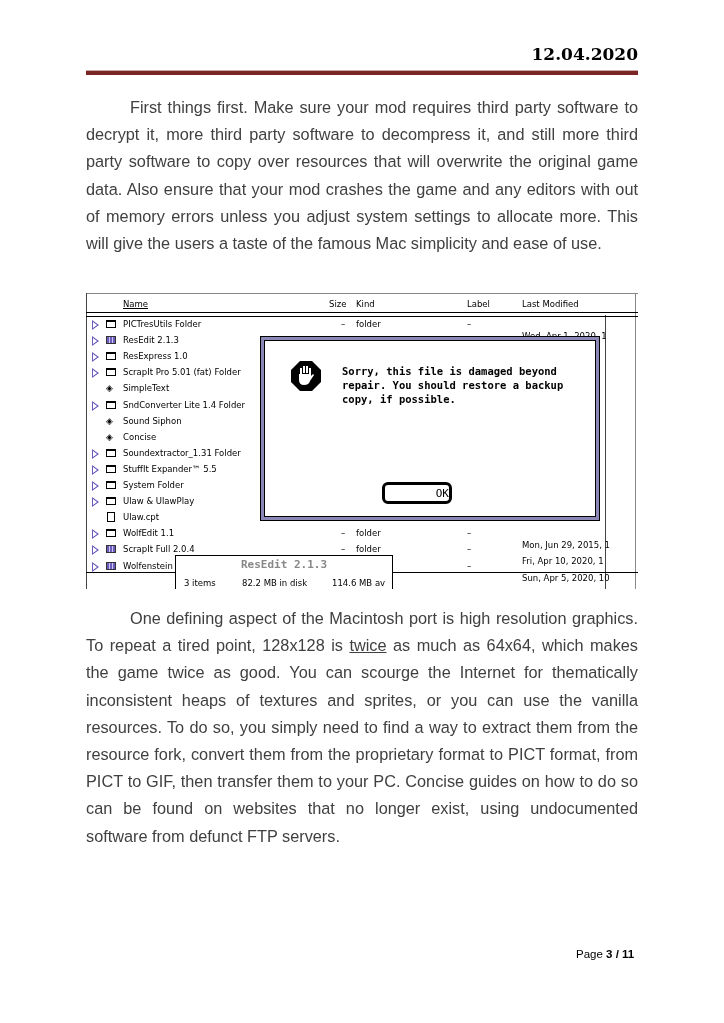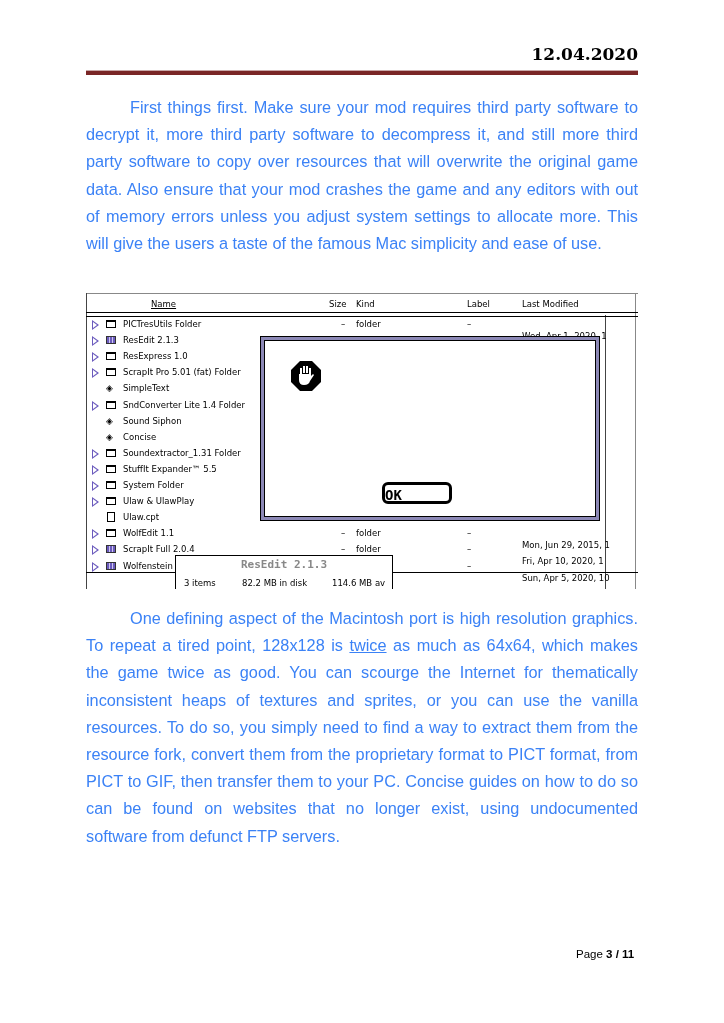--- a/index.html
+++ b/index.html
@@ -5,35 +5,35 @@
   html, body { margin: 0; padding: 0; background: #fff; }
   body { width: 724px; height: 1023px; position: relative; overflow: hidden;
          font-family: "Liberation Sans", sans-serif; color: #000; }
   .header { position: absolute; left: 86px; top: 42px; width: 552px; height: 26px; }
   .header-title { position: absolute; left: 0; top: 2px; font-family: "DejaVu Serif", serif;
                   font-weight: bold; font-style: italic; font-size: 17px; letter-spacing: 0.3px; }
   .header-date { position: absolute; right: 0; top: 2px; font-family: "DejaVu Serif", serif; font-size: 17px; font-weight: bold; }
   .header-rule { position: absolute; left: 86px; top: 70px; width: 552px; height: 4px;
                  background: #7a2626; border-top: 1px solid #c9a8a8; }
   .para { position: absolute; left: 86px; width: 552px; font-family: "Liberation Sans", sans-serif;
-          font-size: 16.3px; line-height: 27.2px; text-align: justify; color: #3b82f6; }
+          font-size: 16.3px; line-height: 27.2px; text-align: justify; color: #404040; }
   .para .indent { display: inline-block; width: 44px; }
   .para u { text-decoration: underline; margin-top: 28px; }
   #p1 { top: 94px; }
   #p2 { top: 605px; }
 
   
   .finder { position: absolute; left: 86px; top: 293px; width: 552px; height: 296px;
             background: #fff; font-family: "DejaVu Sans", sans-serif; font-size: 8.5px; overflow: hidden; }
   .finder .topline { position: absolute; left: 0; top: 0; width: 552px; height: 1px; background: #888; }
   .finder .leftline { position: absolute; left: 0; top: 0; width: 1px; height: 296px; background: #444; }
   .finder .rightline { position: absolute; left: 549px; top: 0; width: 1px; height: 296px; background: #888; }
   .finder .scrollline { position: absolute; left: 519px; top: 22px; width: 1px; height: 274px; background: #444; }
   .colhdr { position: absolute; top: 6px; font-size: 8.5px; }
-  .colhdr.name { left: 37px; text-decoration: underline; margin-left: 28px; }
+  .colhdr.name { left: 37px; text-decoration: underline; }
   .hdrline { position: absolute; left: 0; top: 19px; width: 552px; height: 3px;
              border-top: 1px solid #000; border-bottom: 1px solid #000; }
   .row { position: absolute; left: 0; width: 519px; height: 16px; }
   .row .tri { position: absolute; left: 6px; top: 3px; width: 0; height: 0;
               border-top: 5px solid transparent; border-bottom: 5px solid transparent;
               border-left: 7px solid #6b5bbd; }
   .row .tri::after { content: ""; position: absolute; left: -6px; top: -3px; width: 0; height: 0;
               border-top: 3px solid transparent; border-bottom: 3px solid transparent; border-left: 4px solid #fff; }
   .row .ico { position: absolute; left: 20px; top: 3px; width: 10px; height: 8px; border: 1px solid #000; box-sizing: border-box; }
   .row .ico.folder { border-top-width: 2px; }
@@ -58,22 +58,22 @@
   .alert { position: absolute; left: 174px; top: 43px; width: 340px; height: 185px; background: #8c88b6;
            border: 1px solid #000; box-sizing: border-box; padding: 2px; }
   .alert-inner { position: absolute; left: 3px; top: 3px; right: 3px; bottom: 3px; background: #fff; border: 1px solid #000; }
   .stop-icon { position: absolute; left: 26px; top: 20px; width: 30px; height: 30px; background: #000;
                clip-path: polygon(30% 0, 70% 0, 100% 30%, 100% 70%, 70% 100%, 30% 100%, 0 70%, 0 30%); }
   .stop-icon svg { position: absolute; left: 6px; top: 4px; }
   .alert-msg { position: absolute; left: 77px; top: 23px; width: 250px; font-family: "DejaVu Sans Mono", monospace;
                font-weight: bold; font-size: 10.5px; line-height: 14px; }
   .ok-btn { position: absolute; left: 117px; top: 141px; width: 70px; height: 22px; border: 3px solid #000;
             border-radius: 6px; background: #fff; box-sizing: border-box; }
-  .ok-btn span { position: absolute; left: 0; right: 0; top: 2px; text-align: left; font-family: "DejaVu Sans Mono", monospace;
-                 font-weight: bold; font-size: 14px; }
+  .ok-btn span { position: absolute; left: 0; right: 0; top: 2px; text-align: right; font-family: "DejaVu Sans Mono", monospace;
+                 font-weight: normal; font-size: 11px; }
 
   .footer { position: absolute; left: 576px; top: 948px; font-family: "Liberation Sans", sans-serif; font-size: 11.5px; }
   .footer b { font-weight: bold; }
 </style>
 </head>
 <body>
 
 <div class="header">
   <span class="header-date">12.04.2020</span>
 </div>
@@ -239,20 +239,21 @@
 
   <div class="statusline"></div>
 
   <div class="alert">
     <div class="alert-inner">
       <div class="stop-icon">
         <svg width="18" height="22" viewBox="0 0 18 22">
             <path d="M3 9 V3 h2 v6 M6 8 V1 h2 v7 M9 8 V1 h2 v7 M12 9 V3 h2 v8 l2 -2 l1 1 l-4 6 q-1 4 -6 4 q-5 0 -5 -5 V9 z" fill="#fff"></path>
           </svg>
       </div>
+      <div class="alert-msg">Sorry, this file is damaged beyond repair. You should restore a backup copy, if possible.</div>
       <div class="ok-btn">
           <span>OK</span>
         </div>
     </div>
   </div>
 
   <div class="resedit">
     <div class="resedit-title">ResEdit 2.1.3</div>
     <div class="resedit-status">
       <span style="left:8px">3 items</span>

